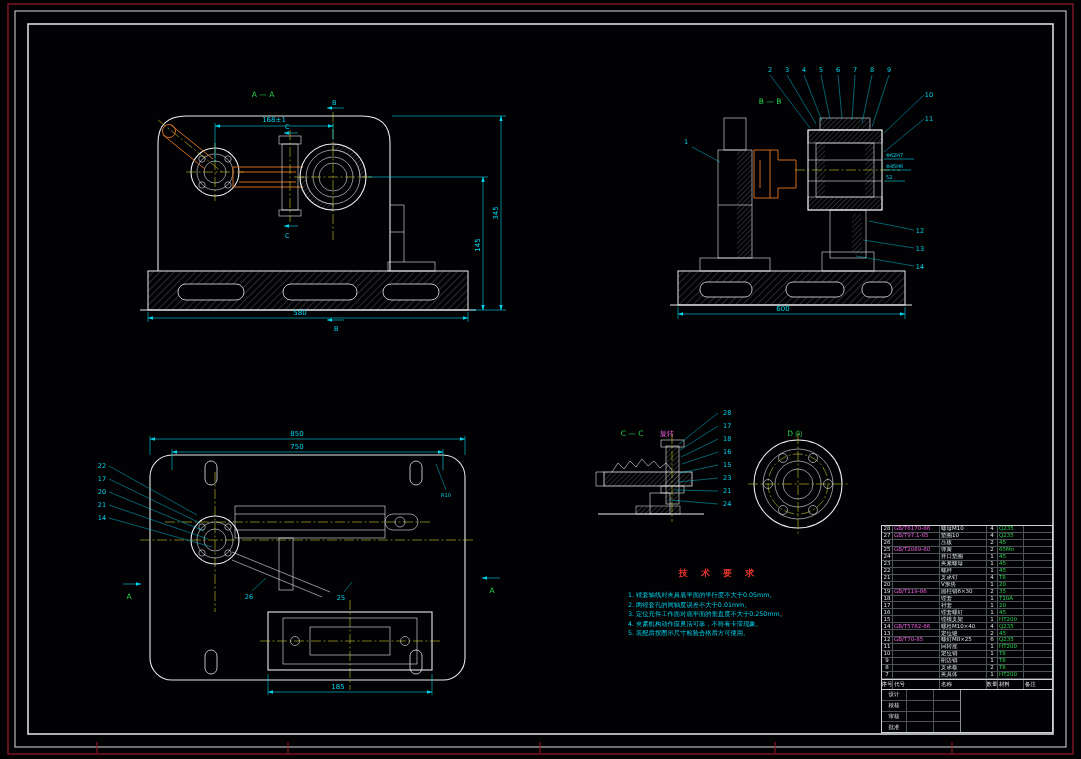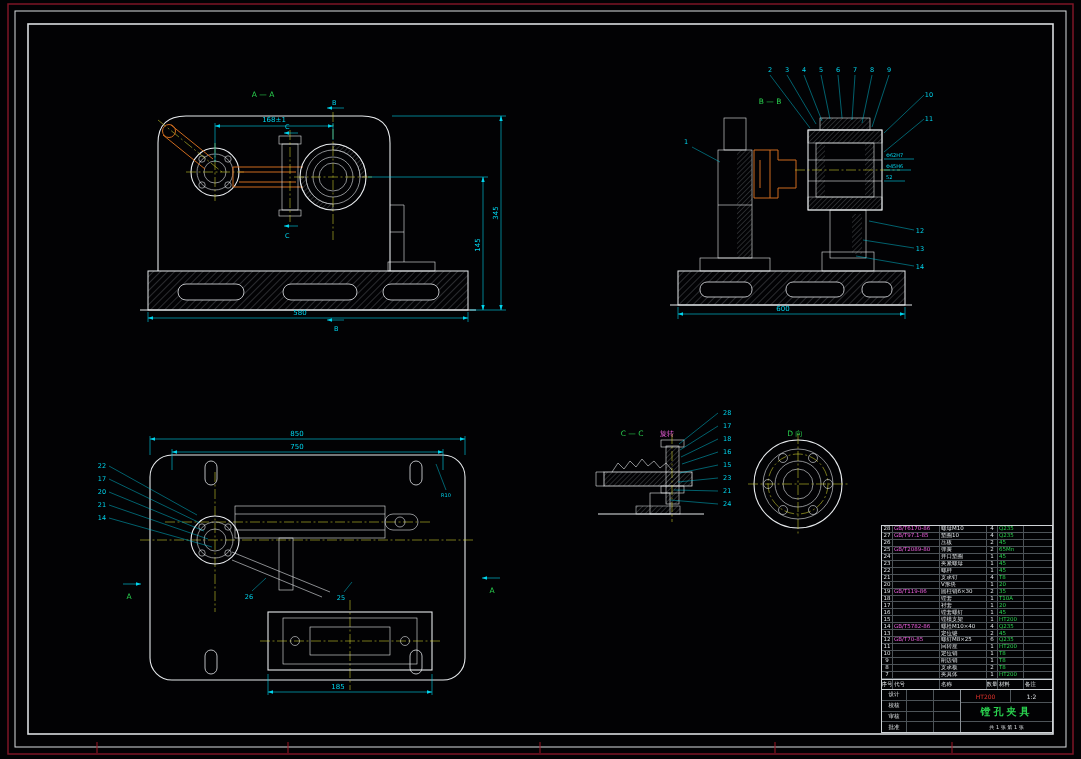--- a/index.html
+++ b/index.html
@@ -401,20 +401,30 @@
     <circle class="w2" cx="813" cy="510" r="4.5"></circle>
     <circle class="w2" cx="783" cy="510" r="4.5"></circle>
     <circle class="w2" cx="768" cy="484" r="4.5"></circle>
     <circle class="w2" cx="783" cy="458" r="4.5"></circle>
     <circle class="w2" cx="813" cy="458" r="4.5"></circle>
     <line class="cl" x1="748" y1="484" x2="848" y2="484"></line>
     <line class="cl" x1="798" y1="434" x2="798" y2="534"></line>
   </g>
 </svg>
 
+<div class="techreq">
+  <div class="techreq-title">技 术 要 求</div>
+  <div class="tech-lines">
+        <div class="tech-line">1. 镗套轴线对夹具底平面的平行度不大于0.05mm。</div>
+        <div class="tech-line">2. 两镗套孔的同轴度误差不大于0.01mm。</div>
+        <div class="tech-line">3. 定位元件工作面对底平面的垂直度不大于0.250mm。</div>
+        <div class="tech-line">4. 夹紧机构动作应灵活可靠，不得有卡滞现象。</div>
+        <div class="tech-line">5. 装配后按图示尺寸检验合格后方可使用。</div>
+      </div>
+</div>
 
 <div class="ptable">
   <div class="bom-rows">
         <div class="bom-row">
           <span class="bom-cell c0">28</span>
           <span class="bom-cell c1">GB/T6170-86</span>
           <span class="bom-cell c2">螺母M10</span>
           <span class="bom-cell c3">4</span>
           <span class="bom-cell c4">Q235</span>
           <span class="bom-cell c5"></span>
@@ -612,24 +622,16 @@
             <span class="sign-label">审核</span>
             <span class="sign-name"></span>
             <span class="sign-date"></span>
           </div>
           <div class="sign-row">
             <span class="sign-label">批准</span>
             <span class="sign-name"></span>
             <span class="sign-date"></span>
           </div>
         </div>
-    <div class="tb-right">
-      <div class="tb-row1">
-        <span class="tb-mat">HT200</span>
-        <span class="tb-scale">1:2</span>
-      </div>
-      <div class="tb-title">镗孔夹具</div>
-      <div class="tb-sheet">共 1 张  第 1 张</div>
-    </div>
   </div>
 </div>
 
 </div>
 
 </body></html>

